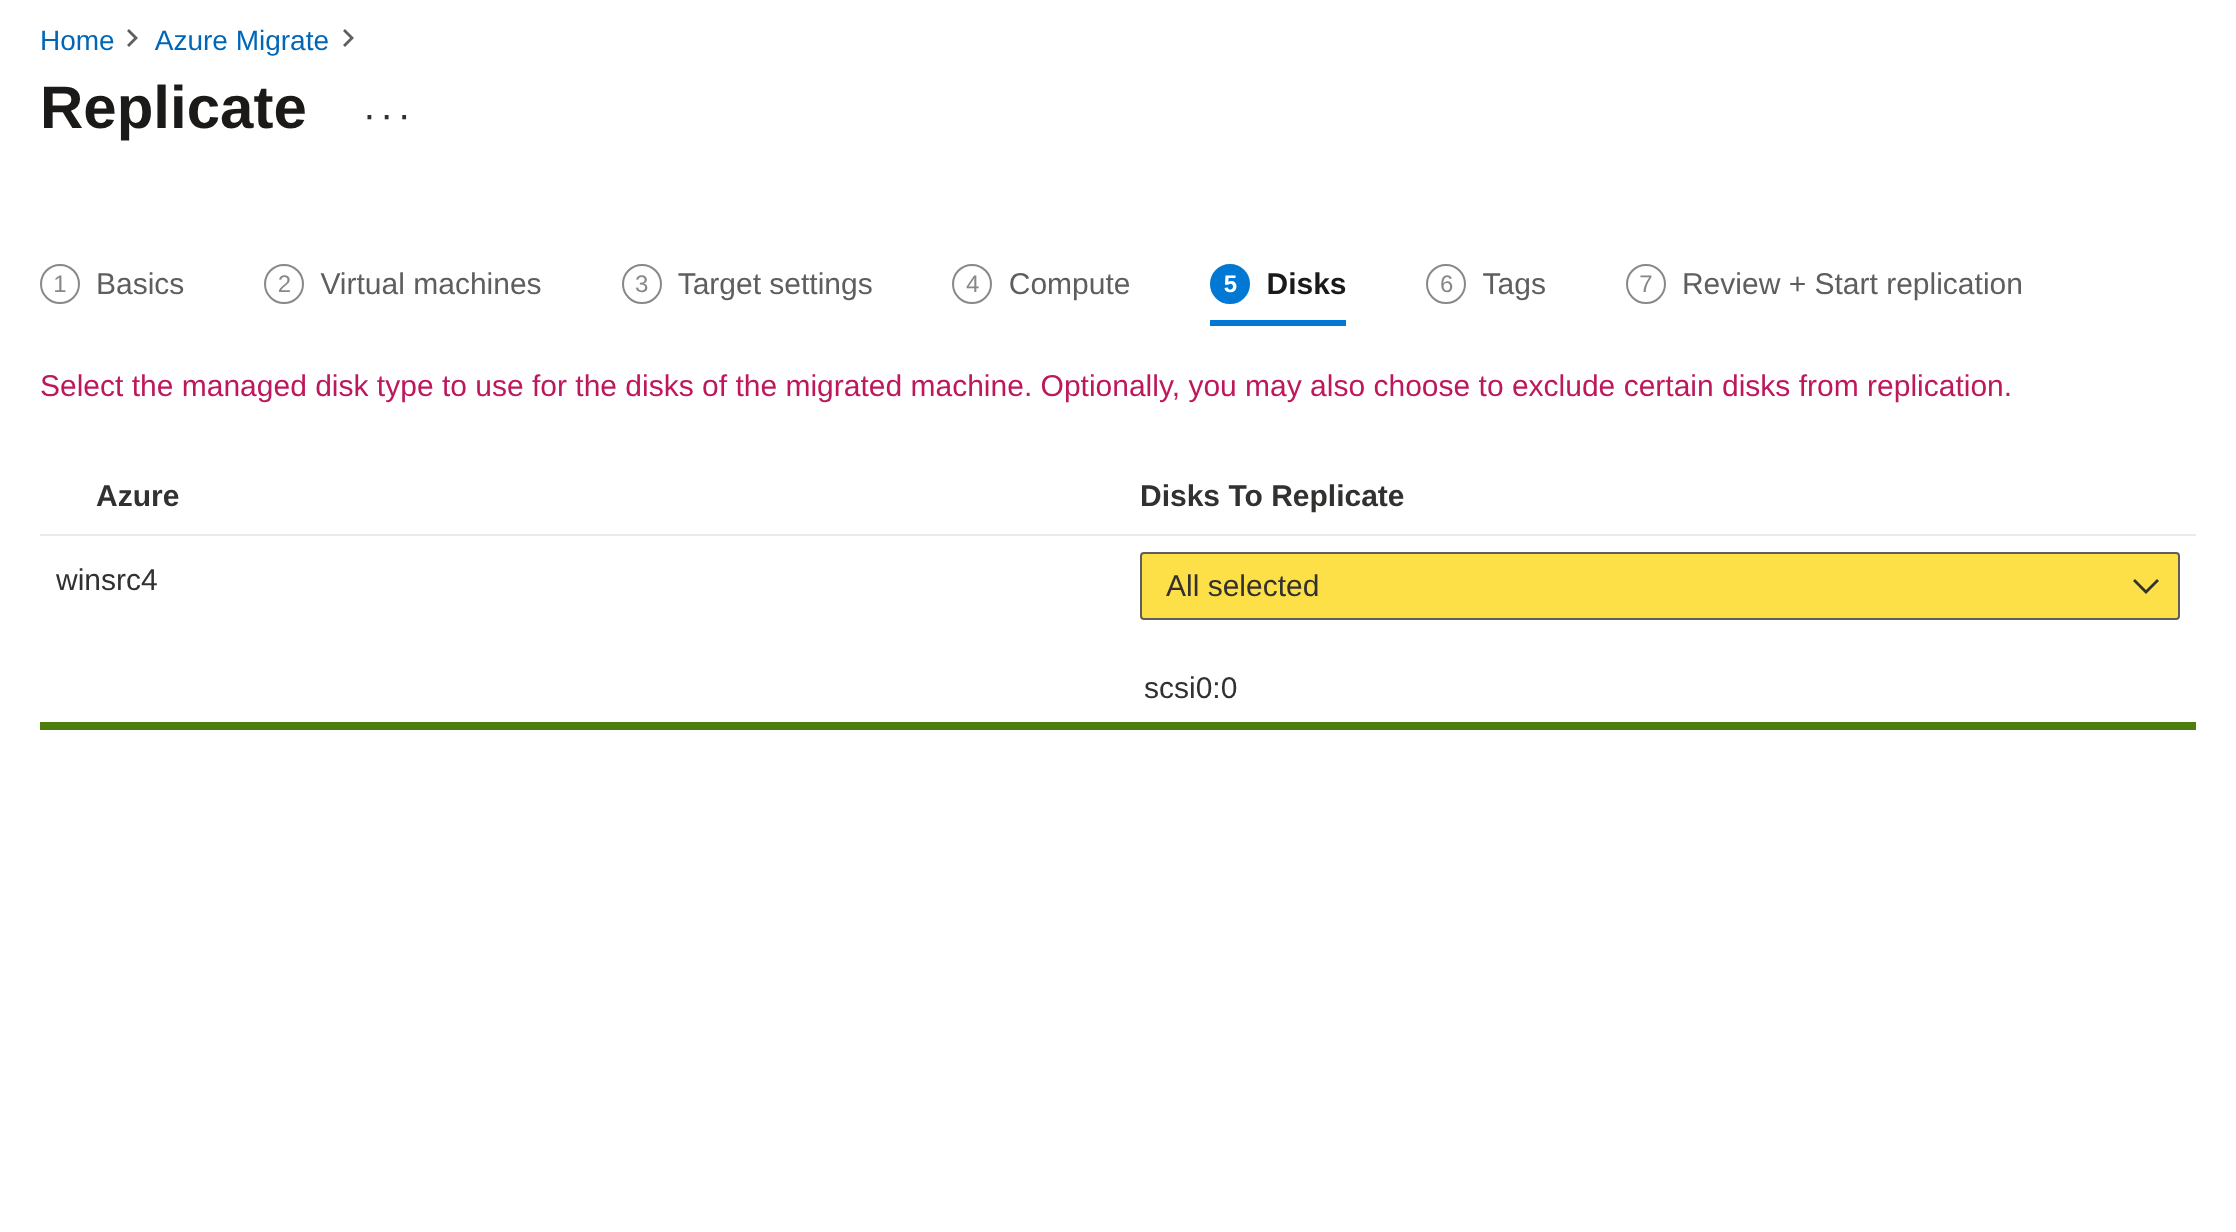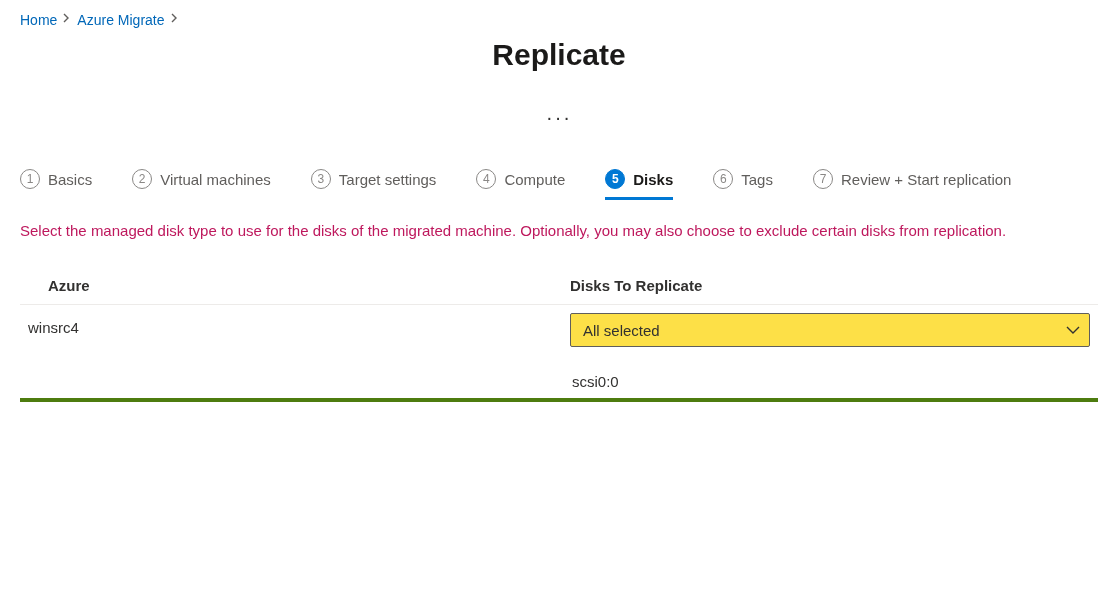--- a/index.html
+++ b/index.html
@@ -11,40 +11,39 @@
     color: #323130;
     background: #ffffff;
     width: 1118px;
     overflow: hidden;
   }
   .page {
     padding: 12px 20px 20px 20px;
   }
   .breadcrumb {
     display: flex;
-    align-items: flex-start;
+    align-items: center;
     gap: 6px;
     font-size: 14px;
     margin-bottom: 10px;
   }
   .breadcrumb a {
     color: #0067b8;
     text-decoration: none;
     cursor: pointer;
   }
   .breadcrumb-sep {
     color: #605e5c;
     font-size: 12px;
   }
   .title-row {
     display: flex;
     align-items: center;
     gap: 28px;
-    margin-bottom: 40px;
-    flex-direction: column;
+    margin-bottom: 60px;
   }
   .page-title {
     font-size: 30px;
     font-weight: 600;
     color: #1b1a19;
     margin: 0;
   }
   .more-btn {
     font-size: 20px;
     color: #323130;

